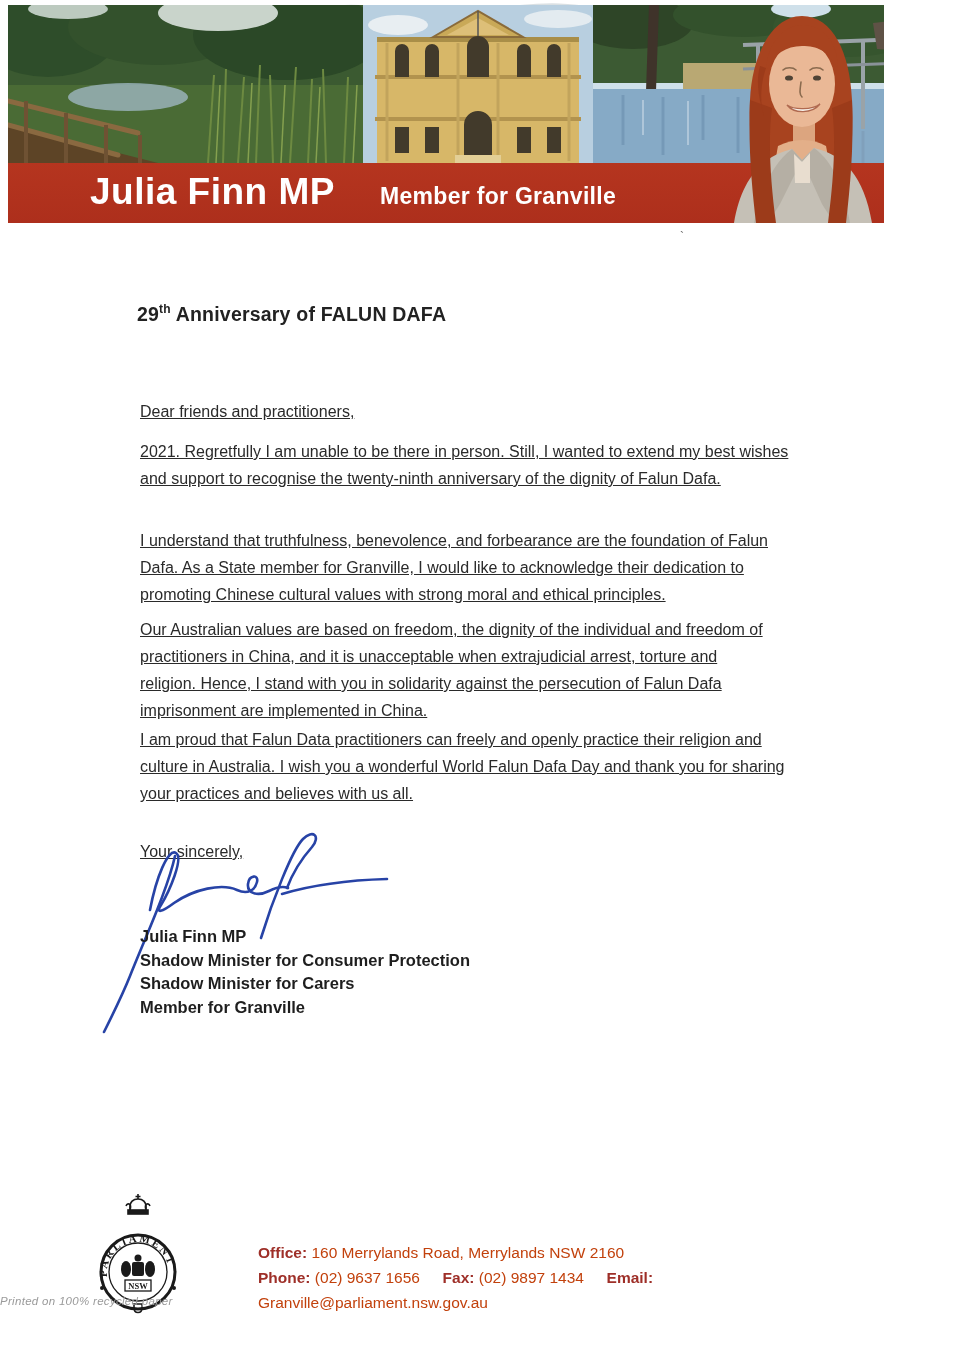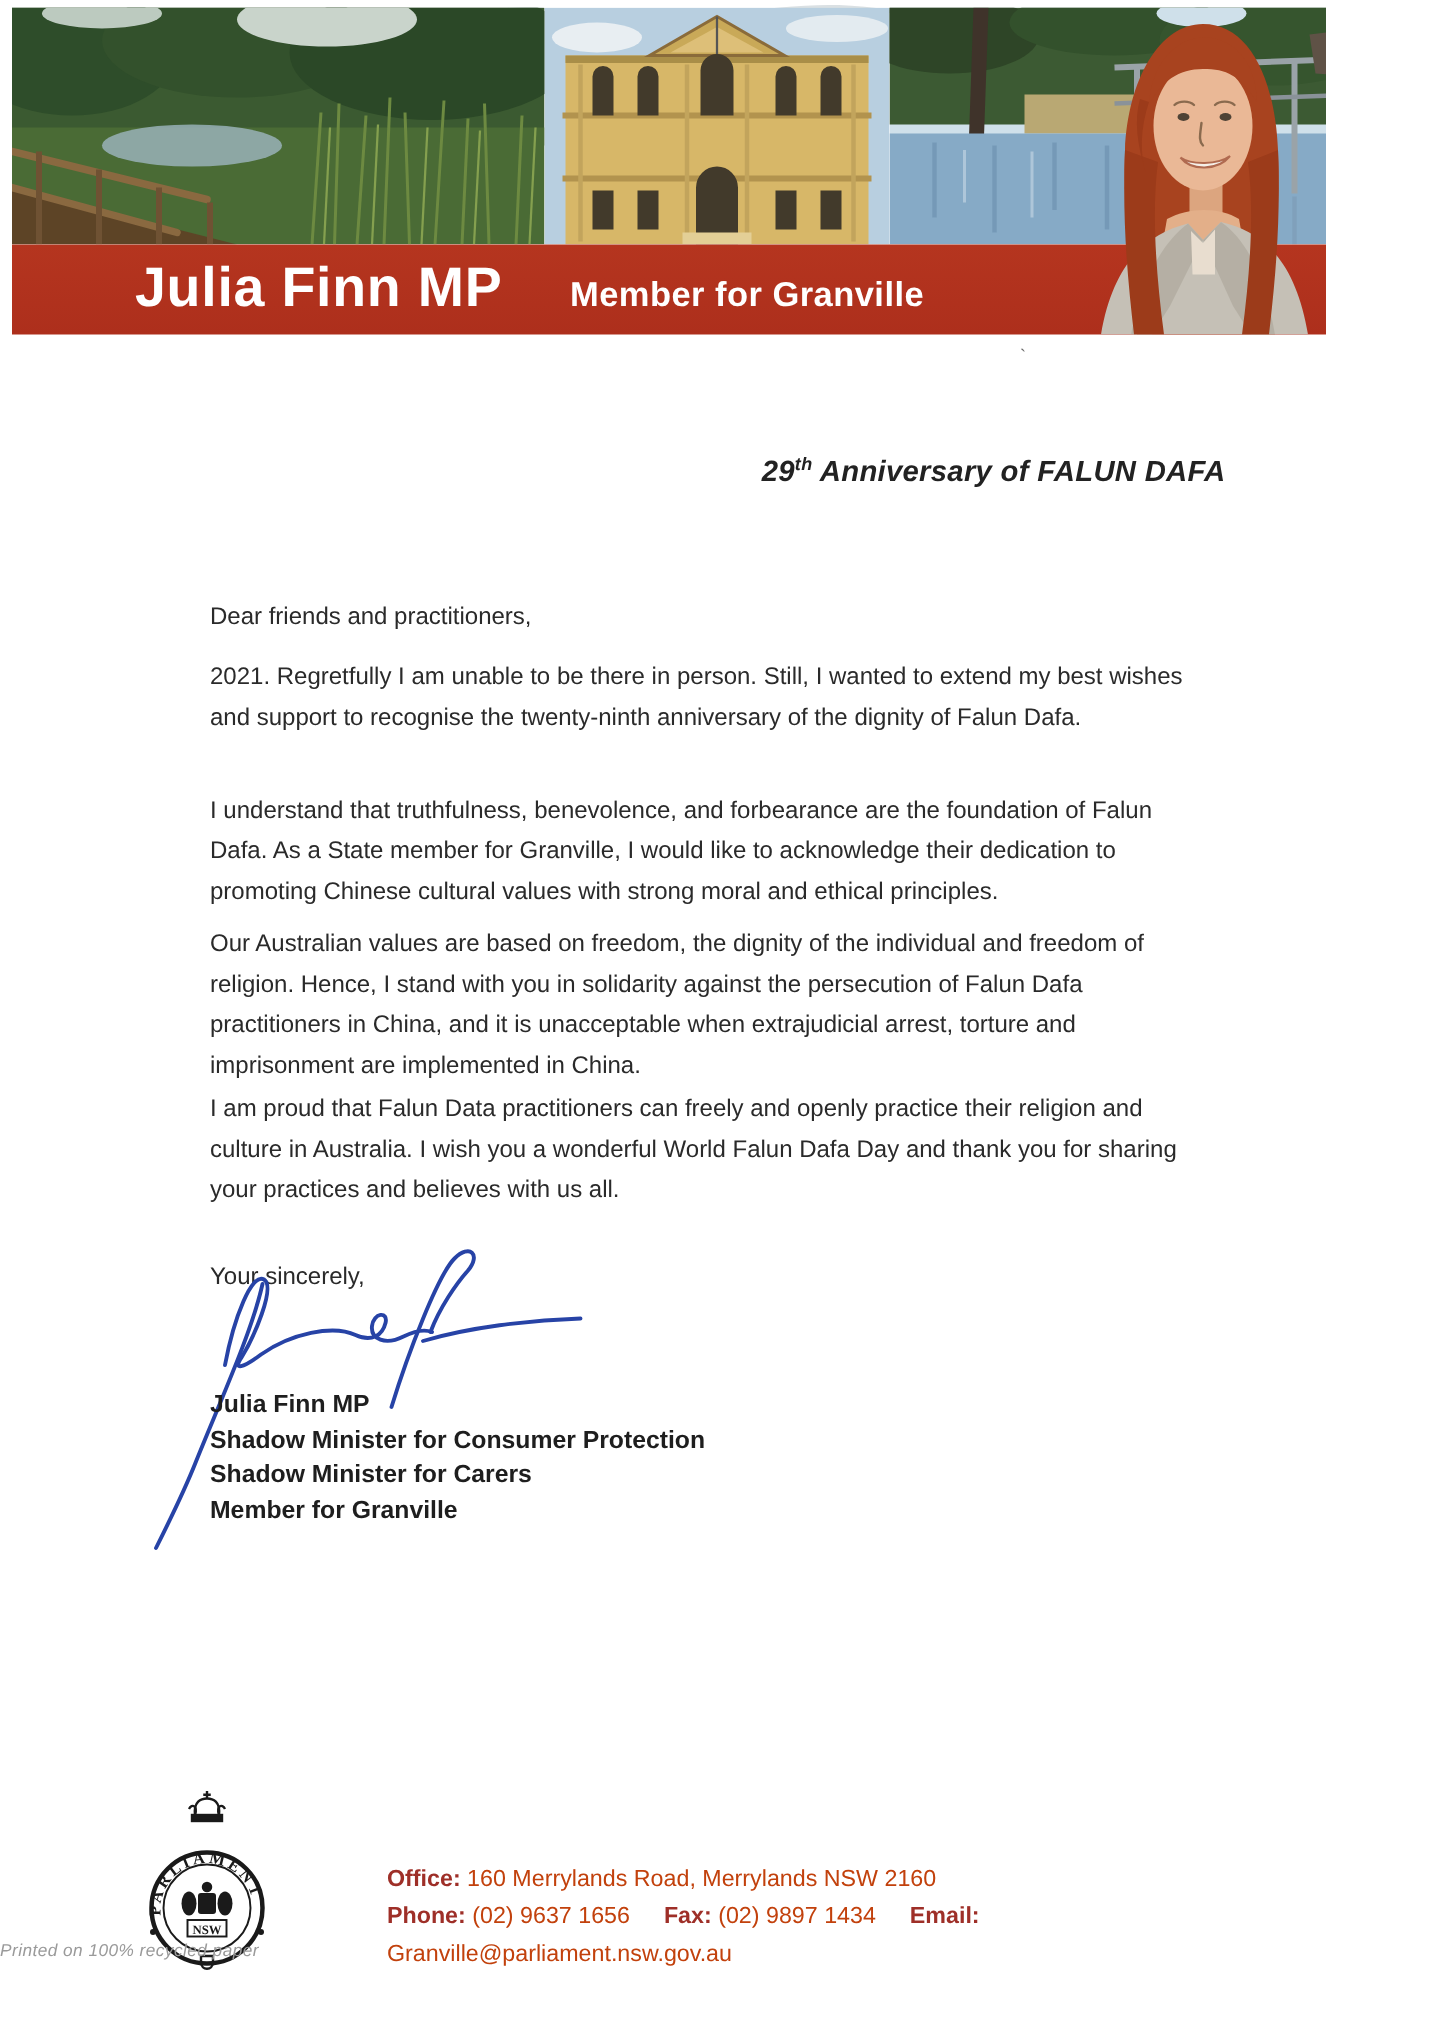--- a/index.html
+++ b/index.html
@@ -20,25 +20,25 @@
   }
   .band-role{
     position:absolute;left:372px;top:20px;
     font-size:23px;font-weight:bold;color:#ffffff;letter-spacing:.3px;white-space:nowrap;
   }
   .portrait{position:absolute;left:698px;top:8px;width:207px;height:215px;}
   .top-squiggle{position:absolute;left:220px;top:0;width:420px;height:20px;opacity:.55;}
   .scan-tick{position:absolute;color:#6b6b6b;font-size:12px;}
   
   .title{
-    position:absolute;left:137px;top:302px;width:680px;text-align:right;
-    font-size:19.5px;font-weight:bold;color:#222222;letter-spacing:.2px;font-style:italic;
+    position:absolute;left:137px;top:302px;width:680px;text-align:left;
+    font-size:19.5px;font-weight:bold;color:#222222;letter-spacing:.2px;
   }
   .title sup{font-size:12px;}
-  .bodyline{white-space:nowrap;font-size:16px;line-height:27px;color:#2a2a2a;}
+  .bodyline{white-space:nowrap;font-size:16px;line-height:27px;color:#2a2a2a;text-decoration:underline;}
   .block{position:absolute;left:140px;}
   .salutation{top:398px;}
   .p1{top:438px;} .p2{top:527px;} .p3{top:616px;} .p4{top:726px;}
   .closing{top:838px;}
   .signature-svg{position:absolute;left:98px;top:826px;width:302px;height:214px;}
   .signer{position:absolute;left:140px;top:925px;font-size:16.5px;font-weight:bold;
           line-height:23.5px;color:#1e1e1e;}
   
   .logo-svg{position:absolute;left:88px;top:1192px;width:100px;height:124px;}
   .contact{position:absolute;left:258px;top:1240px;font-size:15.5px;line-height:25px;color:#8f8f8f;}
@@ -216,22 +216,22 @@
   </div>
 
   <div class="block p2">
     <div class="bodyline">I understand that truthfulness, benevolence, and forbearance are the foundation of Falun</div>
     <div class="bodyline">Dafa. As a State member for Granville, I would like to acknowledge their dedication to</div>
     <div class="bodyline">promoting Chinese cultural values with strong moral and ethical principles.</div>
   </div>
 
   <div class="block p3">
     <div class="bodyline">Our Australian values are based on freedom, the dignity of the individual and freedom of</div>
+    <div class="bodyline">practitioners in China, and it is unacceptable when extrajudicial arrest, torture and</div>
     <div class="bodyline">religion. Hence, I stand with you in solidarity against the persecution of Falun Dafa</div>
-    <div class="bodyline">practitioners in China, and it is unacceptable when extrajudicial arrest, torture and</div>
     <div class="bodyline">imprisonment are implemented in China.</div>
   </div>
 
   <div class="block p4">
     <div class="bodyline">I am proud that Falun Data practitioners can freely and openly practice their religion and</div>
     <div class="bodyline">culture in Australia. I wish you a wonderful World Falun Dafa Day and thank you for sharing</div>
     <div class="bodyline">your practices and believes with us all.</div>
   </div>
 
   <div class="block closing bodyline">Your sincerely,</div>

